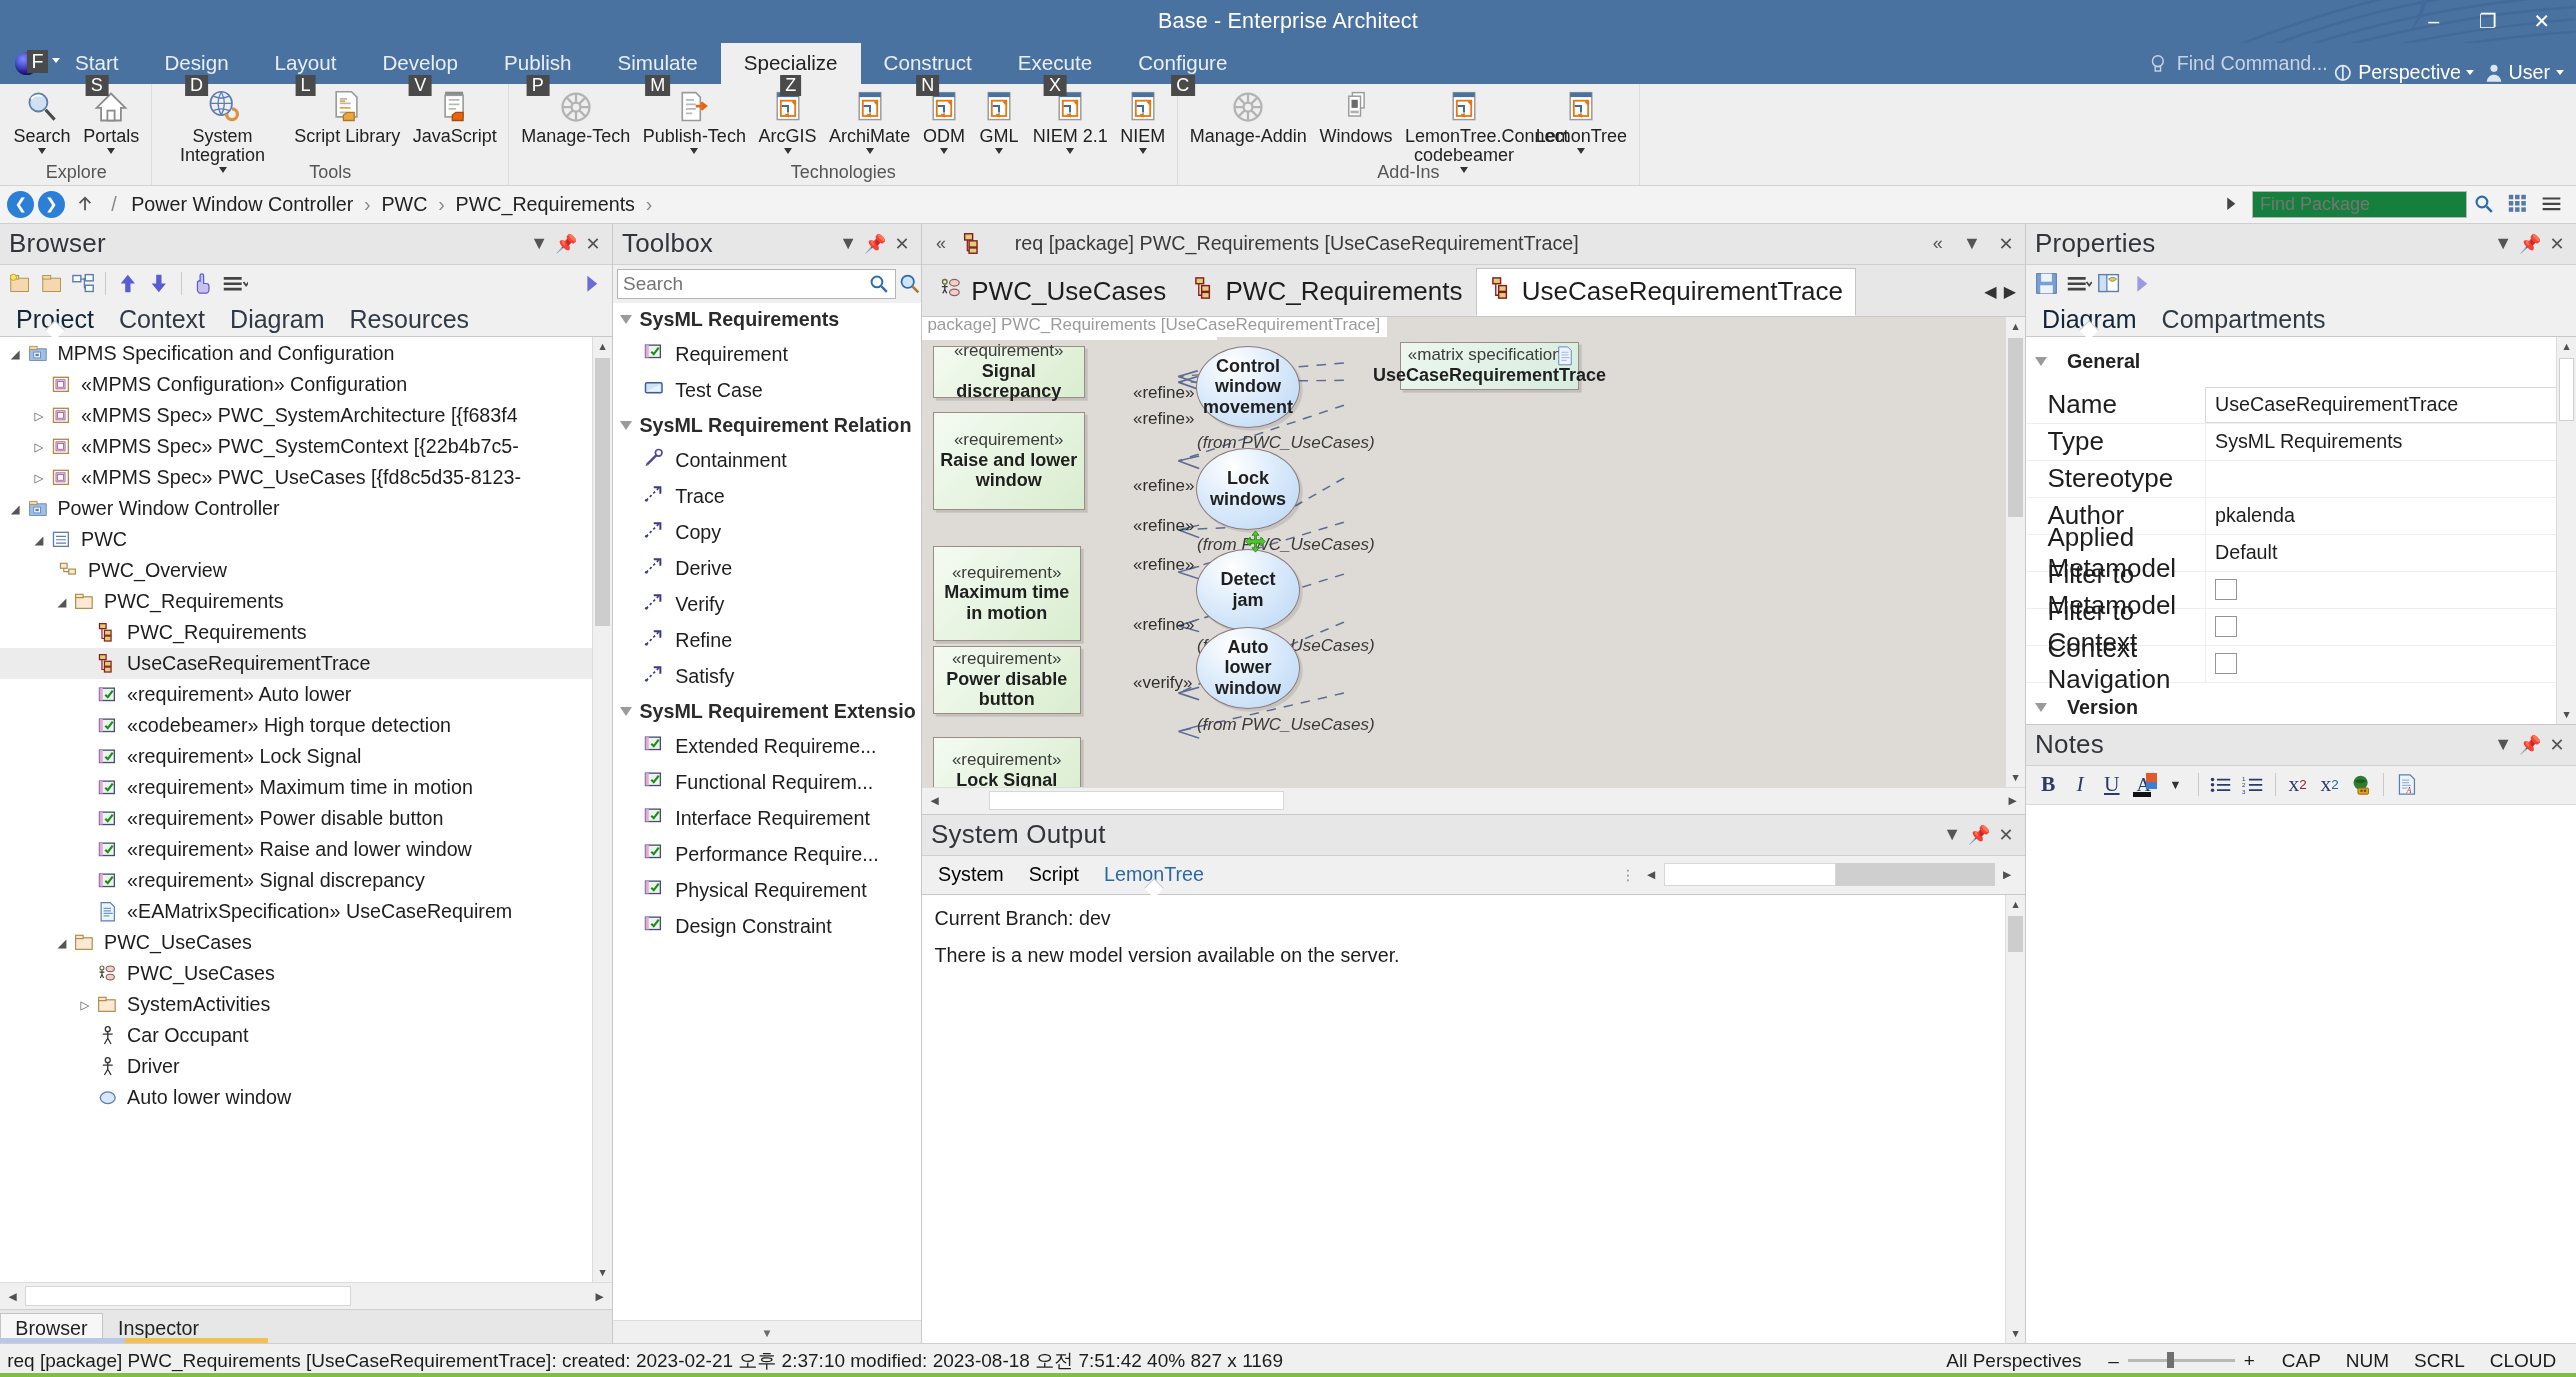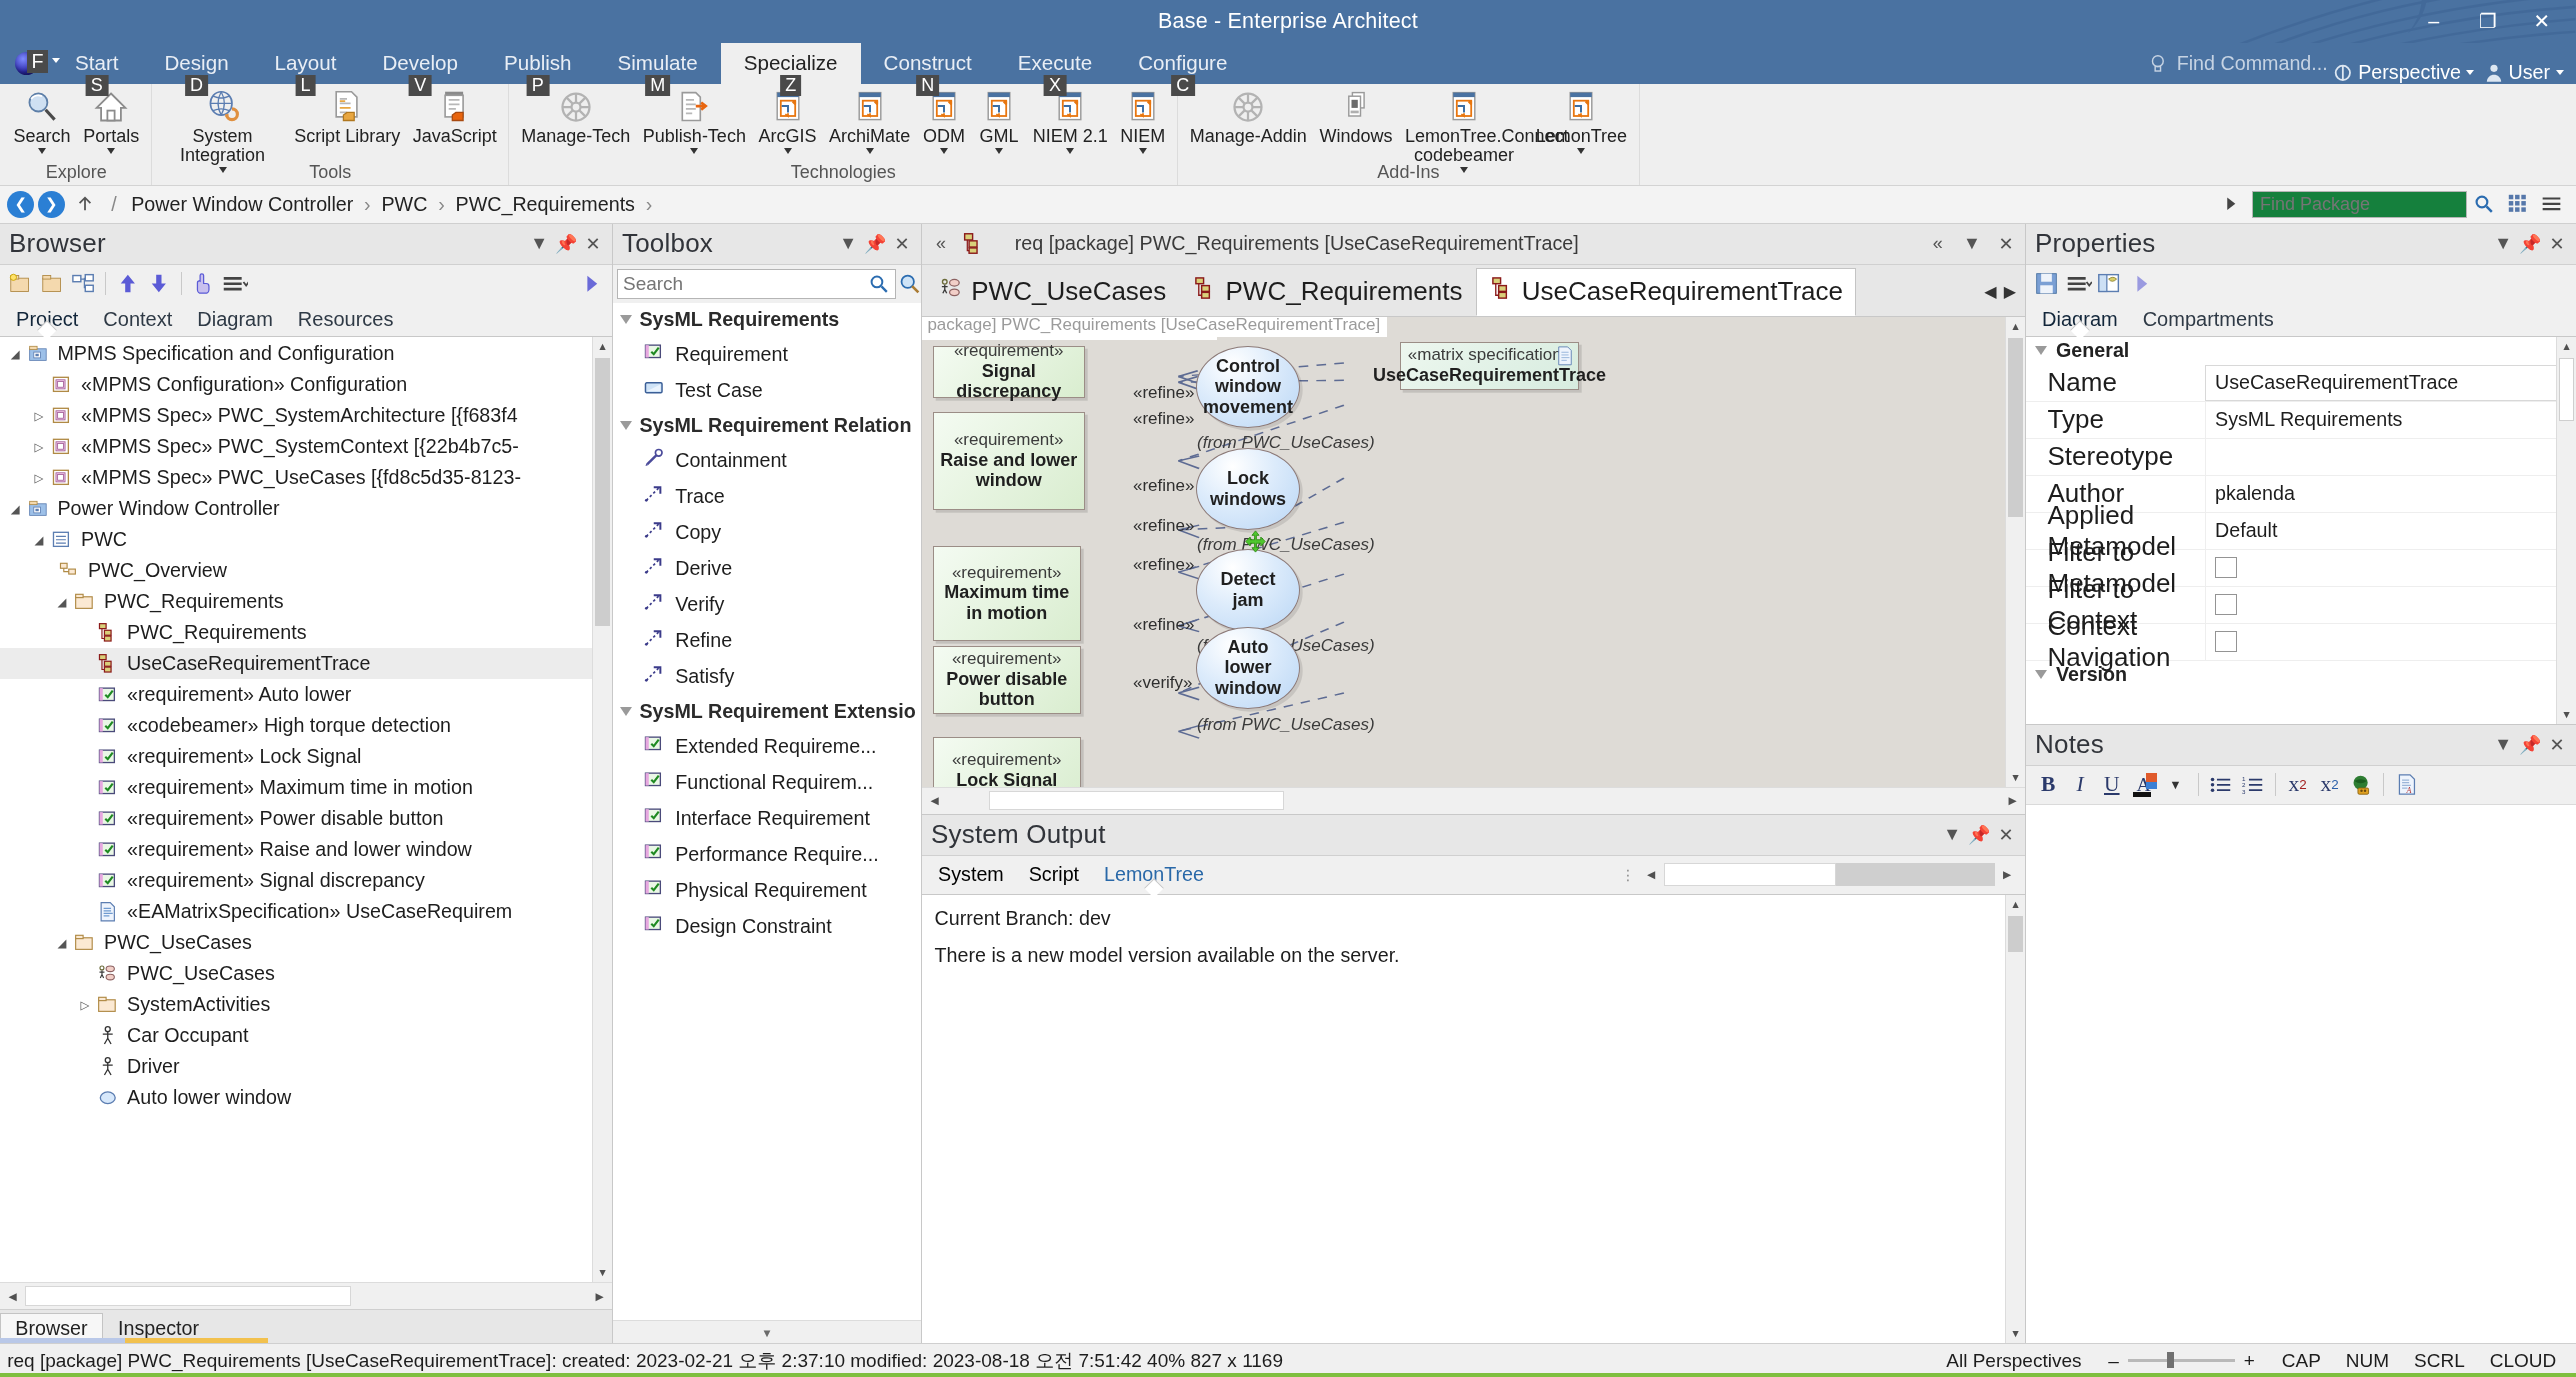--- a/index.html
+++ b/index.html
@@ -95,21 +95,21 @@
   }
   .panel-hd .t{font-size:26px;color:#31343a;font-weight:400;letter-spacing:0.2px;}
   .panel-hd .sp{flex:1;}
   .hd-ic{width:27px;height:27px;display:flex;align-items:center;justify-content:center;color:#555;font-size:18px;}
 
   .toolrow{height:38px;display:flex;align-items:center;gap:1.8px;padding:0 5.4px;background:#f0f0f0;flex:0 0 38px;}
   .tbtn{width:30px;height:30px;display:flex;align-items:center;justify-content:center;}
   .tsep{width:0.9px;height:23px;background:#c9c9c9;margin:0 4.5px;}
 
   .tabstrip{display:flex;align-items:flex-end;height:34px;border-bottom:0.9px solid #c8c8c8;background:#f0f0f0;flex:0 0 34px;padding-left:3.6px;}
-  .vtab{padding:0 12.5px;height:32px;line-height:30px;font-size:20px;color:#2f3a46;position:relative;}
+  .vtab{padding:0 12.5px;height:32px;line-height:30px;font-size:25px;color:#2f3a46;position:relative;}
   .vtab.active{color:#12263a;}
   .vtab.active:after{
     content:"";position:absolute;left:50%;bottom:-0.9px;transform:translateX(-50%) rotate(45deg);
     width:12.5px;height:12.5px;background:#fff;border-left:0.9px solid #c8c8c8;border-top:0.9px solid #c8c8c8;
   }
 
   
   .browser{width:613px;flex:0 0 613px;border-right:0.9px solid #c8c8c8;}
   .tree{flex:1;background:#fff;overflow:hidden;position:relative;font-size:19.7px;}
   .trow{display:flex;align-items:center;height:31px;padding-left:3.6px;white-space:nowrap;}
@@ -189,21 +189,21 @@
     width:12.5px;height:12.5px;background:#fff;border-left:0.9px solid #c8c8c8;border-top:0.9px solid #c8c8c8;
   }
   .out-scroll{margin-left:auto;display:flex;align-items:center;height:38px;padding-right:5.4px;}
   .out-body{flex:1;background:#fff;padding:12.5px 12.5px 0;font-size:19.7px;color:#1d1d1d;position:relative;overflow:hidden;}
   .out-body p{margin-bottom:14.3px;}
 
   
   .right{width:550px;flex:0 0 550px;display:flex;flex-direction:column;}
   .props{flex:0 0 501px;display:flex;flex-direction:column;border-bottom:0.9px solid #c8c8c8;min-height:0;}
   .ptable{flex:1;background:#fff;overflow:hidden;position:relative;}
-  .pgrp{display:flex;align-items:center;gap:9px;height:28px;padding-left:9px;font-weight:bold;font-size:19.7px;color:#222;}
+  .pgrp{display:flex;align-items:center;gap:20px;height:50px;padding-left:9px;font-weight:bold;font-size:19.7px;color:#222;}
   .pgrp .tri{width:0;height:0;border-left:6.3px solid transparent;border-right:6.3px solid transparent;border-top:9px solid #9a9a9a;}
   .prow{display:flex;height:37px;border-bottom:0.9px solid #eee;align-items:center;}
   .prow .k{width:179px;padding-left:21.5px;font-size:26px;color:#1d1d1d;}
   .prow .v{flex:1;padding-left:9px;font-size:19.7px;color:#1d1d1d;border-left:0.9px solid #eee;height:100%;display:flex;align-items:center;}
   .prow.namerow .v{background:#fff;border:0.9px solid #d8d8d8;}
   .cbx{width:21.5px;height:21.5px;border:0.9px solid #949494;background:#fff;}
   .notes{flex:1;display:flex;flex-direction:column;min-height:0;}
   .notes-tb{height:39px;display:flex;align-items:center;gap:1.8px;padding:0 7.2px;background:#f0f0f0;border-bottom:0.9px solid #dadada;flex:0 0 39px;}
   .nb{width:30px;height:30px;display:flex;align-items:center;justify-content:center;font-size:21.5px;color:#2b3a6b;}
   .nsep{width:0.9px;height:23px;background:#c9c9c9;margin:0 5.4px;}

